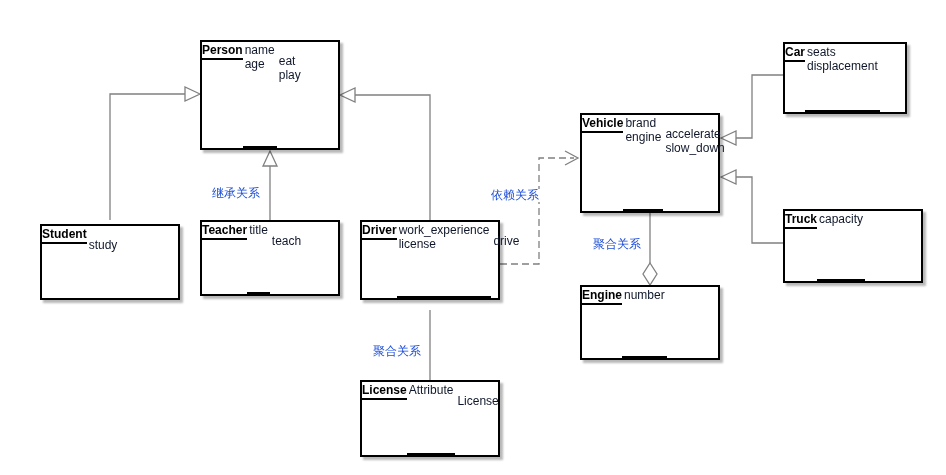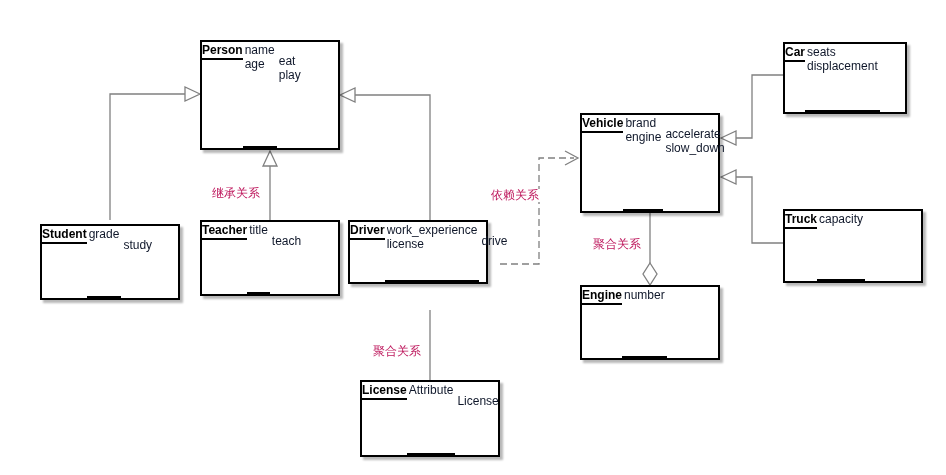--- a/index.html
+++ b/index.html
@@ -17,21 +17,21 @@
     display:flex; flex-direction:row;
   }
   .uml-title {
     flex:none; height:16px; line-height:16px; border-bottom:2px solid #000000;
     font-size:12px; font-weight:bold; text-align:center; color:#000000;
   }
   .uml-attrs { flex:none; border-bottom:2px solid #000000; padding:1px 2px; }
   .uml-methods { flex:1; padding:12px 2px; }
   .uml-line { font-size:12px; line-height:14px; color:#0f172a; white-space:nowrap; overflow:hidden; }
   .edge-label {
-    position:absolute; font-size:12px; line-height:13px; color:#be185d;
+    position:absolute; font-size:12px; line-height:13px; color:#1d4ed8;
     background:#ffffff; padding:0 1px; white-space:nowrap;
   }
 </style>
 </head>
 <body>
 
 <div class="canvas">
 
   <svg class="edges" viewBox="0 0 946 475">
     <g>
@@ -79,39 +79,36 @@
       <div class="uml-line">age</div>
     </div>
     <div class="uml-methods">
       <div class="uml-line">eat</div>
       <div class="uml-line">play</div>
     </div>
   </div>
 
   <div class="uml-box" style="left:40px;top:224px;width:140px;height:76px">
     <div class="uml-title">Student</div>
-    <div class="uml-attrs">
-      <div class="uml-line">grade</div>
-    </div>
     <div class="uml-methods">
       <div class="uml-line">study</div>
     </div>
   </div>
 
   <div class="uml-box" style="left:200px;top:220px;width:140px;height:76px">
     <div class="uml-title">Teacher</div>
     <div class="uml-attrs">
       <div class="uml-line">title</div>
     </div>
     <div class="uml-methods">
       <div class="uml-line">teach</div>
     </div>
   </div>
 
-  <div class="uml-box" style="left:348px;top:220px;width:140px;height:64px">
+  <div class="uml-box" style="left:360px;top:220px;width:140px;height:80px">
     <div class="uml-title">Driver</div>
     <div class="uml-attrs">
       <div class="uml-line">work_experience</div>
       <div class="uml-line">license</div>
     </div>
     <div class="uml-methods">
       <div class="uml-line">drive</div>
     </div>
   </div>
 

